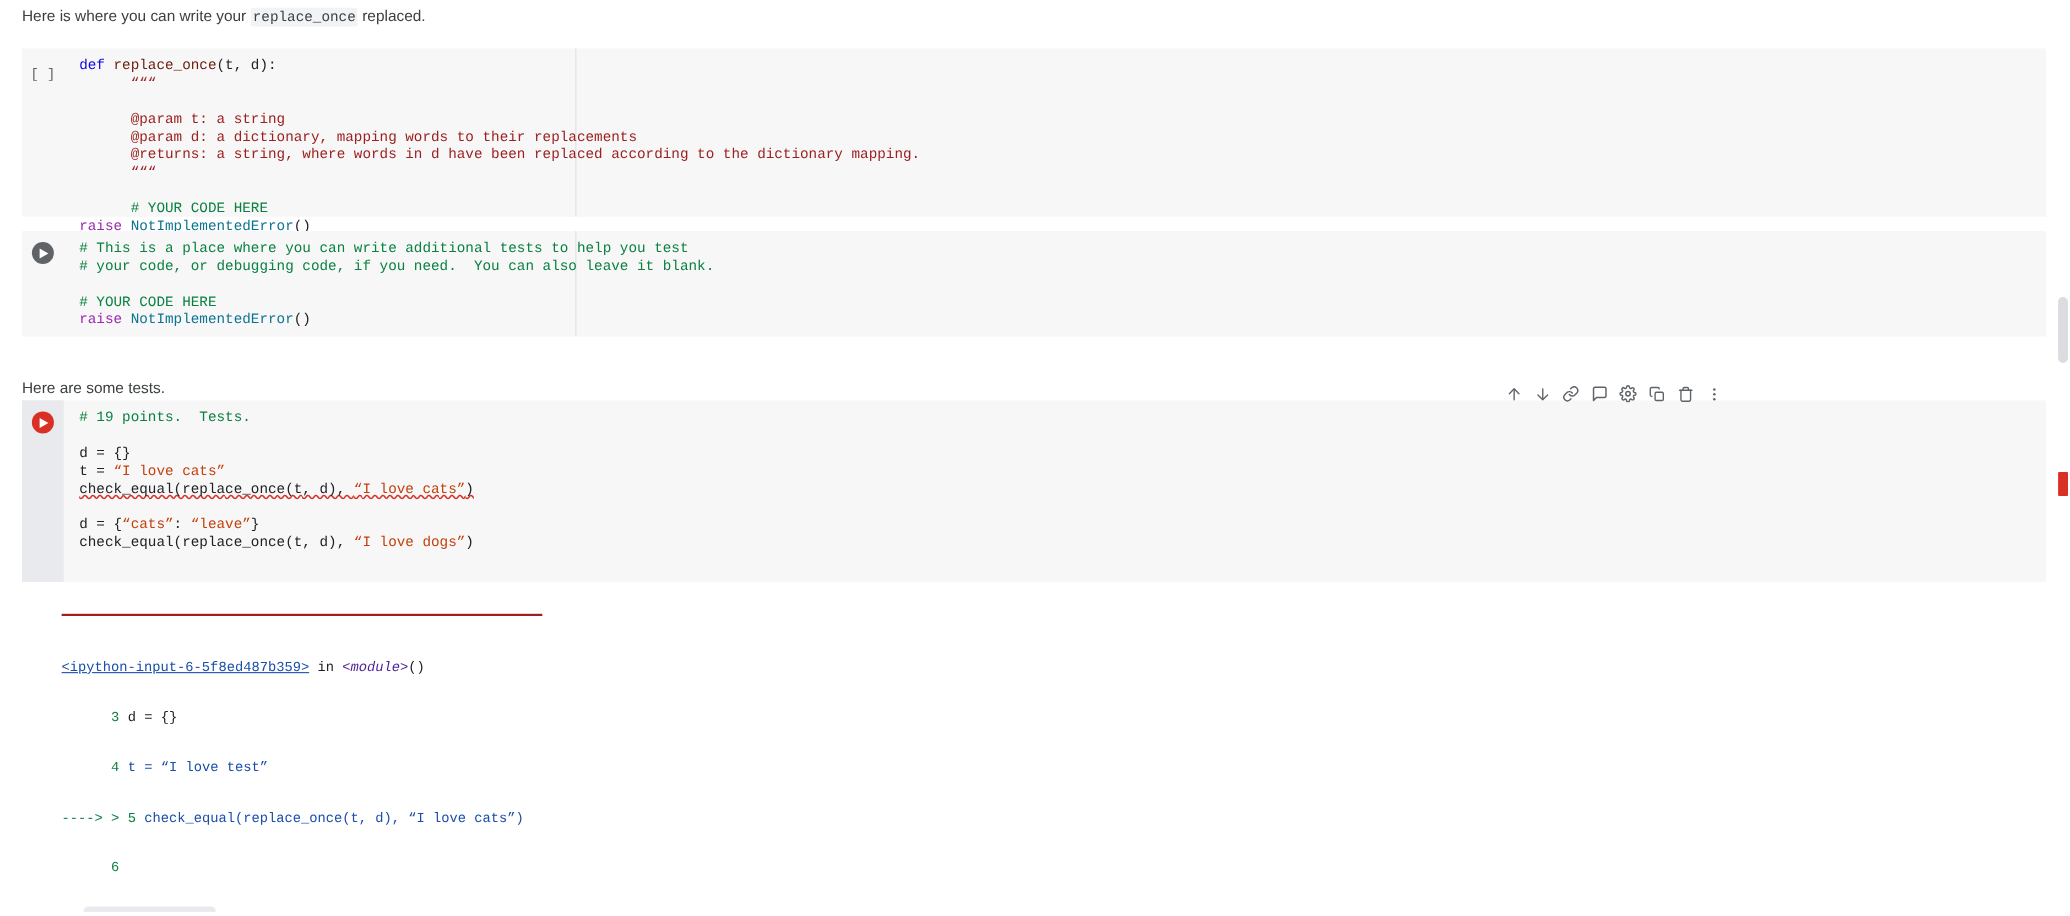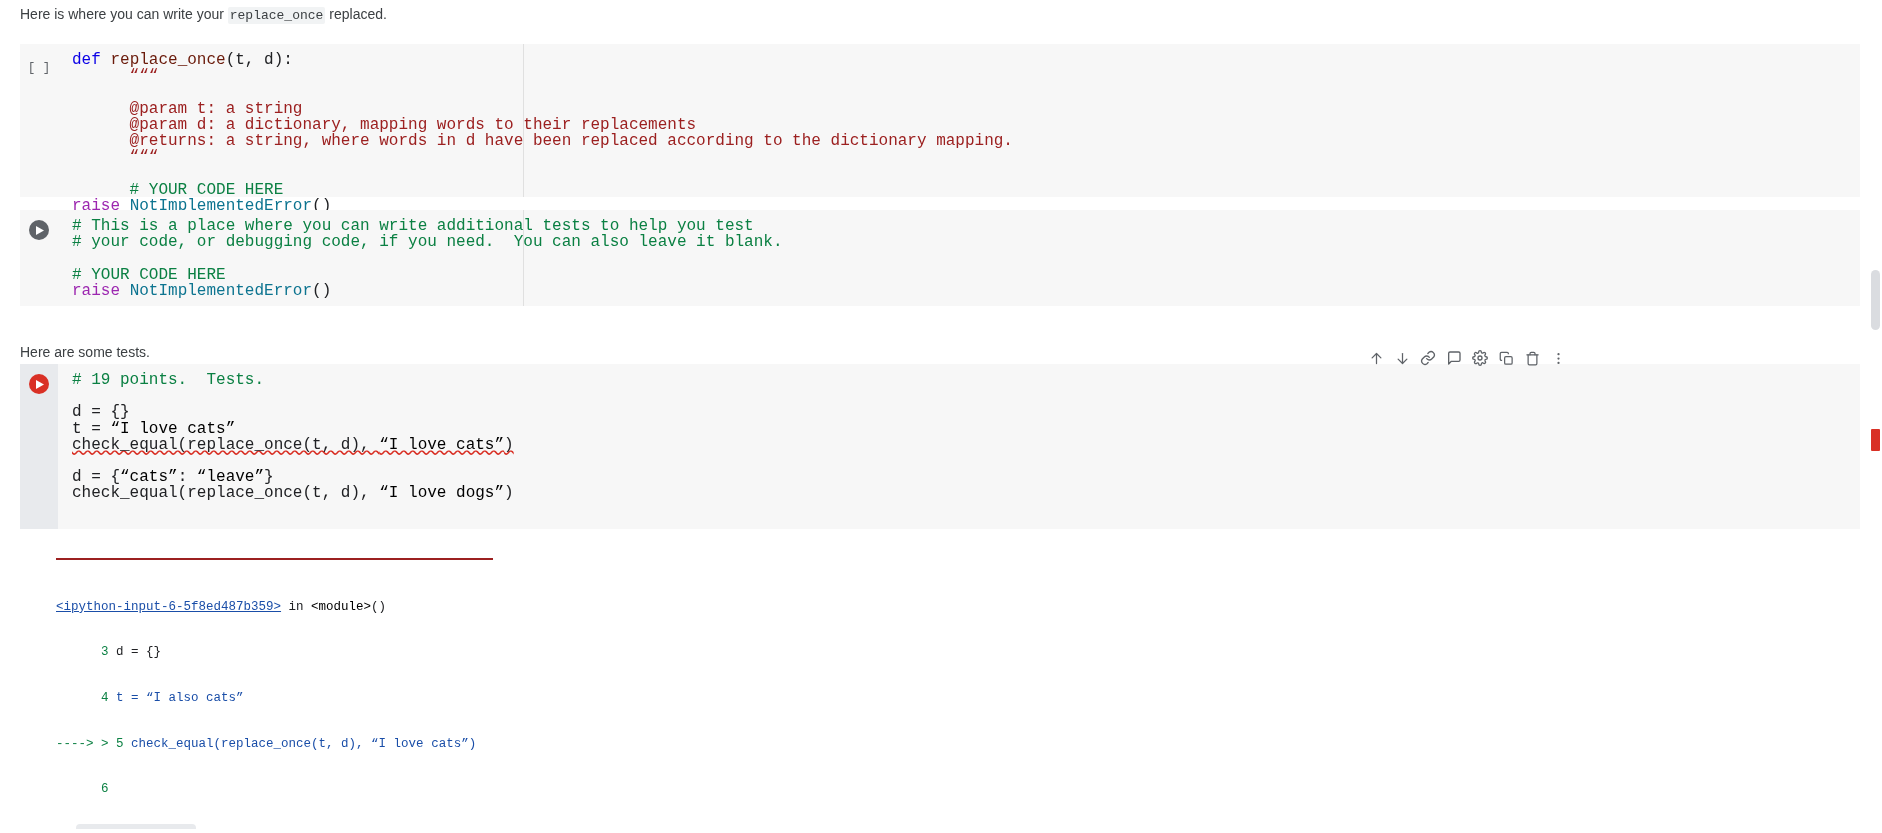--- a/index.html
+++ b/index.html
@@ -55,39 +55,39 @@
   .cell-gutter.shaded { background: #e8eaed; }
 
   .code-area {
     position: absolute;
     left: 38px;
     top: 0;
     right: 0;
     bottom: 0;
     padding: 8px 0 8px 14px;
     font-family: "Liberation Mono", monospace;
-    font-size: 16px;
+    font-size: 13px;
     line-height: 16.2px;
     white-space: pre;
     color: #202124;
   }
   .ruler {
     position: absolute;
     top: 0;
     bottom: 0;
     width: 1px;
     background: #e0e0e0;
   }
 
   
   .t-kw      { color: #0b00e6; }
   .t-kw2     { color: #9c27b0; }
   .t-fn      { color: #6a1a0a; }
   .t-cls     { color: #0d7490; }
-  .t-str     { color: #000000; margin-top: 15px; }
+  .t-str     { color: #c2410c; margin-top: 15px; }
   .t-doc     { color: #9c2020; }
   .t-cmt     { color: #0b8043; }
   .t-plain   { color: #202124; }
 
   .squiggle {
     text-decoration: underline wavy #d93025;
     text-decoration-skip-ink: none;
   }
 
   
@@ -147,21 +147,21 @@
   .err-rule {
     width: 437px;
     height: 0;
     border-top: 2px solid #9c2020;
     margin-bottom: 9px;
   }
   .o-errname { color: #9c2020; font-weight: bold; }
   .o-link { color: #1a4ea8; text-decoration: underline; text-align: right; }
   .o-green { color: #0b8043; }
   .o-blue  { color: #1a4ea8; }
-  .o-teal  { color: #000000; }
+  .o-teal  { color: #4c1d95; font-style: italic; }
   .o-gray  { color: #202124; }
 
   
   .scroll-track {
     position: absolute;
     right: 0;
     top: 0;
     width: 14px;
     height: 833px;
     background: #ffffff;
@@ -300,21 +300,21 @@
             <circle cx="12" cy="19" r="1.8"></circle>
           </svg>
       </div>
     </div>
   </div>
 
   <div class="output" style="left:56px; top:528px; width:1500px;">
     <div class="err-rule"></div>
     <div><span class="o-link">&lt;ipython-input-6-5f8ed487b359&gt;</span><span class="o-gray"> </span><span class="o-gray">in</span><span class="o-gray"> </span><span class="o-teal">&lt;module&gt;</span><span class="o-gray">()</span></div>
     <div><span class="o-gray">      </span><span class="o-green">3</span><span class="o-gray"> </span><span class="o-gray">d = {}</span></div>
-    <div><span class="o-gray">      </span><span class="o-green">4</span><span class="o-gray"> </span><span class="o-blue">t = “I also cats”</span></div>
+    <div><span class="o-gray">      </span><span class="o-green">4</span><span class="o-gray"> </span><span class="o-blue">t = “I love test”</span></div>
     <div><span class="o-green">----&gt; </span><span class="o-green">&gt;</span><span class="o-gray"> </span><span class="o-green">5</span><span class="o-gray"> </span><span class="o-blue">check_equal(replace_once(t, d), “I love cats”)</span></div>
     <div><span class="o-gray">      </span><span class="o-green">6</span></div>
     
     
     
   </div>
 
   <div style="position:absolute; left:76px; top:824px; width:120px; height:9px; background:#e8eaed; border-radius:4px;"></div>
 
   <div class="scroll-track">

